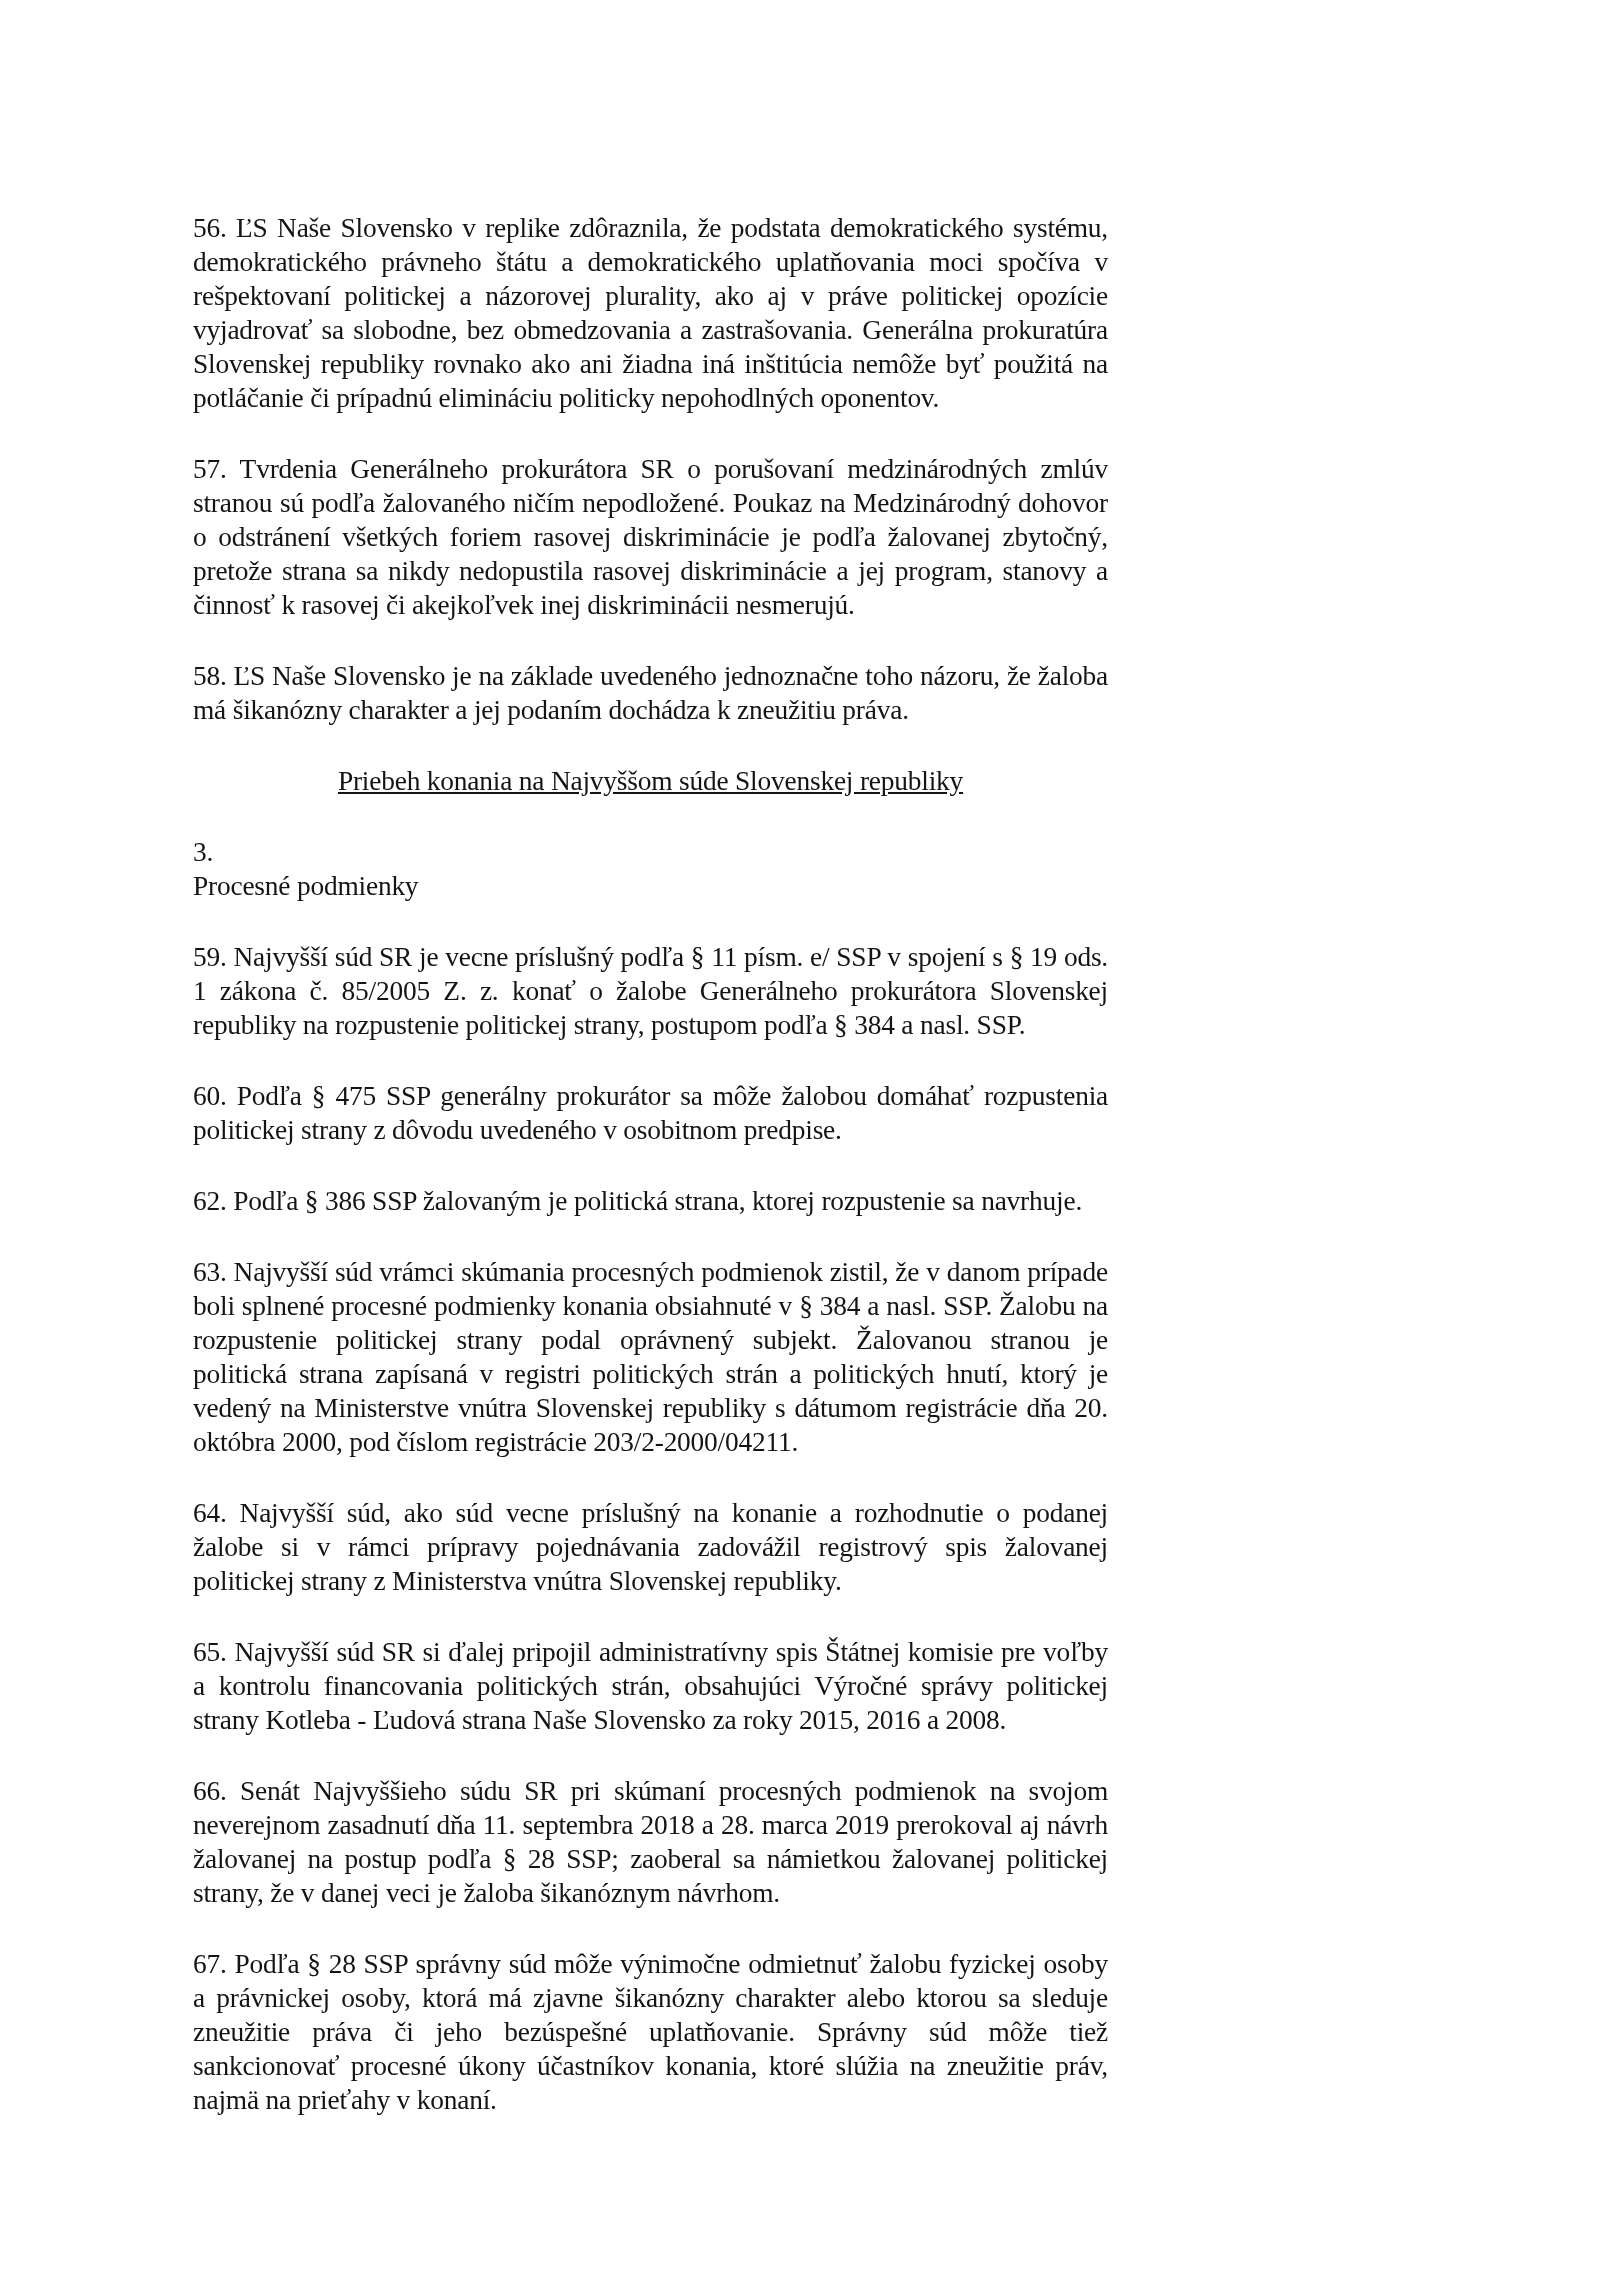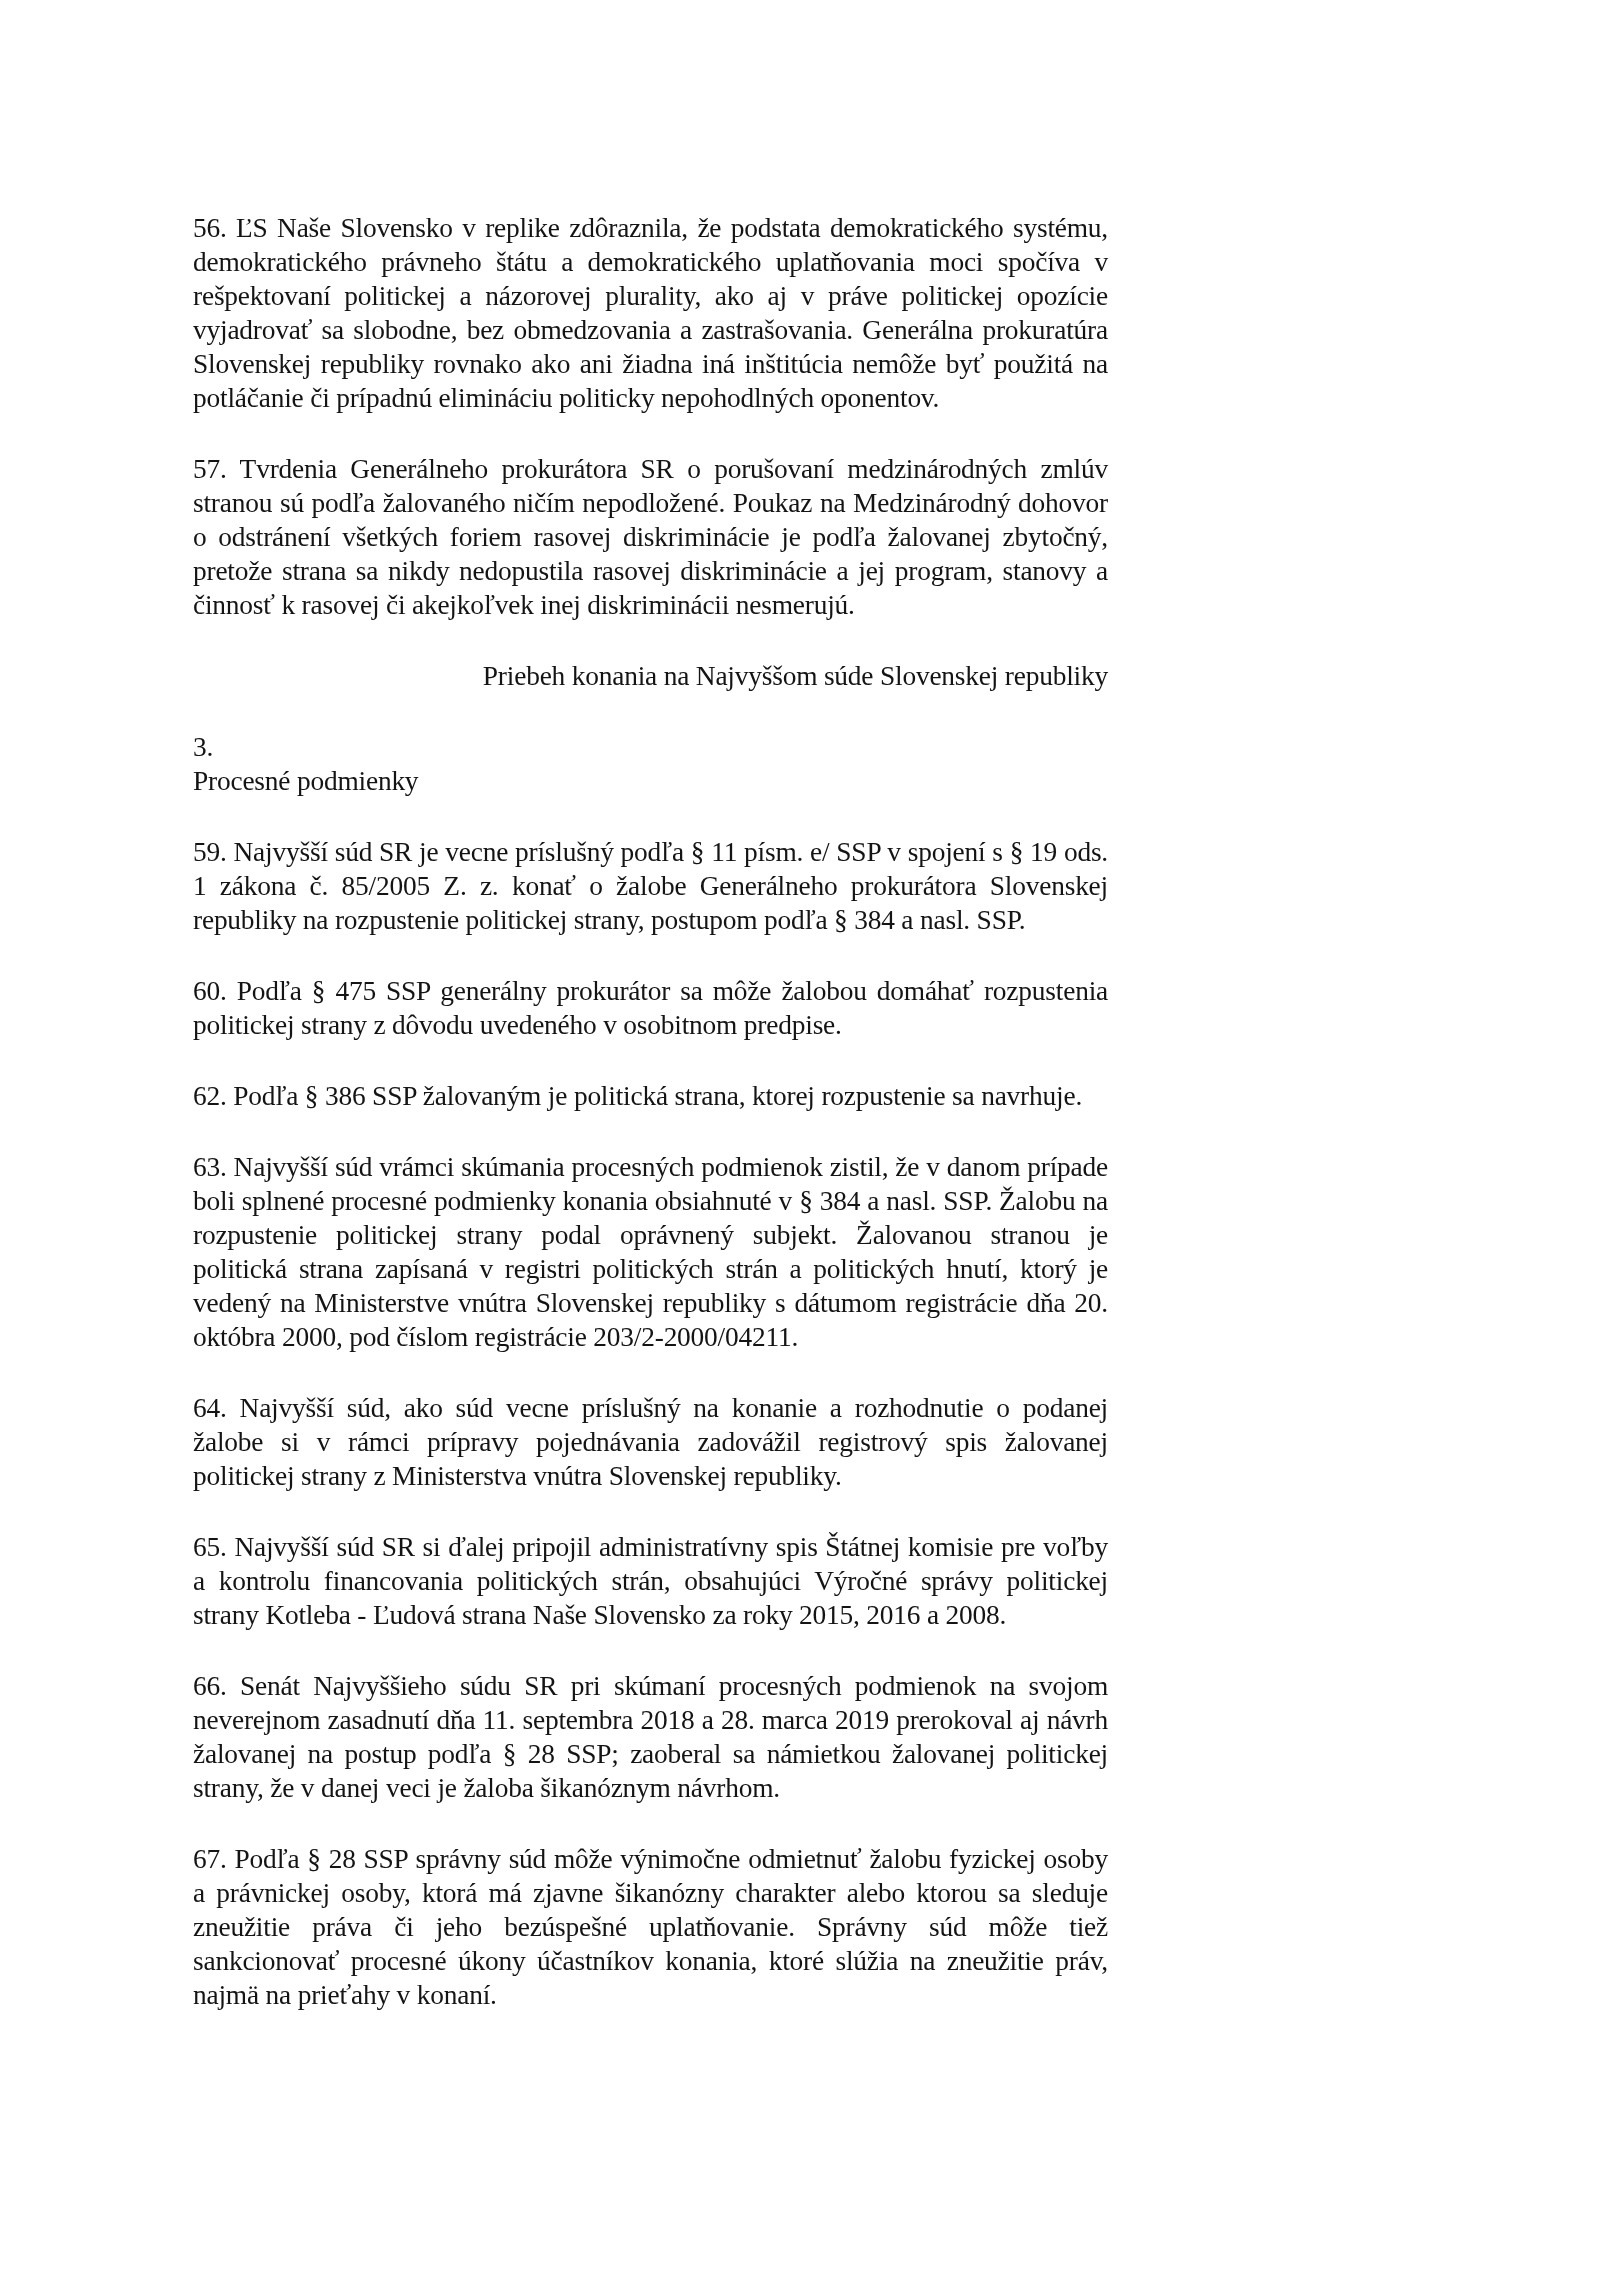--- a/index.html
+++ b/index.html
@@ -23,21 +23,22 @@
     font-family: "Liberation Serif", "DejaVu Serif", serif;
     font-size: 27.4px;
     line-height: 34px;
     letter-spacing: -0.2px;
   }
   .content p {
     margin: 0 0 37px 0;
     text-align: justify;
   }
   .content p.plain {
-    text-align: right;
+    text-align: center;
+    text-decoration: underline;
   }
   .section-block {
     margin: 0 0 37px 0;
   }
   .section-block p {
     margin: 0;
     text-align: left;
   }
   .gap-before {
     margin-top: 27.4px !important;
@@ -46,20 +47,21 @@
 </head>
 <body>
 
 <div class="page">
   <div class="content">
 
     <p>56. ĽS Naše Slovensko v replike zdôraznila, že podstata demokratického systému, demokratického právneho štátu a demokratického uplatňovania moci spočíva v rešpektovaní politickej a názorovej plurality, ako aj v práve politickej opozície vyjadrovať sa slobodne, bez obmedzovania a zastrašovania. Generálna prokuratúra Slovenskej republiky rovnako ako ani žiadna iná inštitúcia nemôže byť použitá na potláčanie či prípadnú elimináciu politicky nepohodlných oponentov.</p>
 
     <p>57. Tvrdenia Generálneho prokurátora SR o porušovaní medzinárodných zmlúv stranou sú podľa žalovaného ničím nepodložené. Poukaz na Medzinárodný dohovor o odstránení všetkých foriem rasovej diskriminácie je podľa žalovanej zbytočný, pretože strana sa nikdy nedopustila rasovej diskriminácie a jej program, stanovy a činnosť k rasovej či akejkoľvek inej diskriminácii nesmerujú.</p>
 
+    <p>58. ĽS Naše Slovensko je na základe uvedeného jednoznačne toho názoru, že žaloba má šikanózny charakter a jej podaním dochádza k zneužitiu práva.</p>
 
     <p class="plain">Priebeh konania na Najvyššom súde Slovenskej republiky</p>
 
     <div class="section-block">
       <p>3.</p>
       <p>Procesné podmienky</p>
     </div>
 
     <p class="gap-before">59. Najvyšší súd SR je vecne príslušný podľa § 11 písm. e/ SSP v spojení s § 19 ods. 1 zákona č. 85/2005 Z. z. konať o žalobe Generálneho prokurátora Slovenskej republiky na rozpustenie politickej strany, postupom podľa § 384 a nasl. SSP.</p>
 

